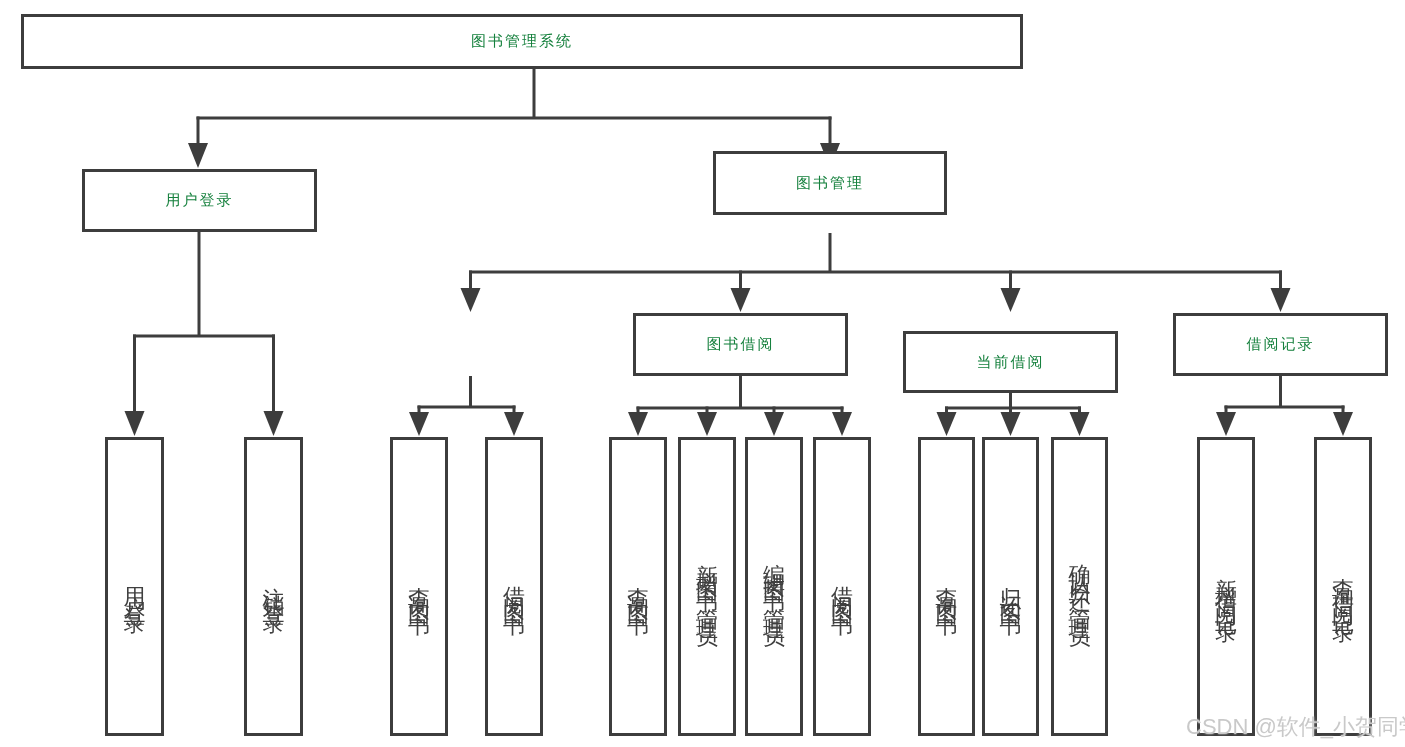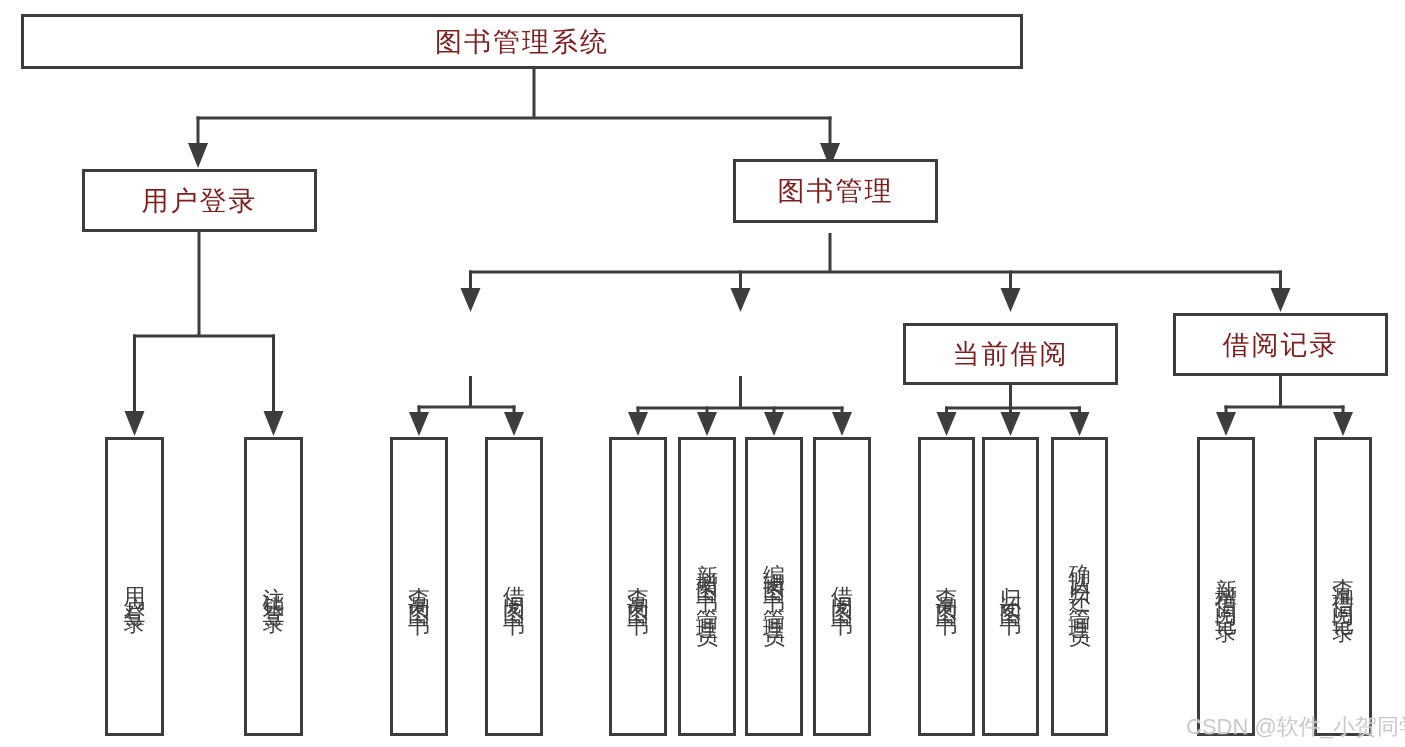--- a/index.html
+++ b/index.html
@@ -22,39 +22,39 @@
     position: absolute;
     box-sizing: border-box;
     border: 3px solid #3d3d3d;
     background: #ffffff;
     display: flex;
     align-items: center;
     justify-content: center;
     color: #3f3f3f;
   }
   .h-label {
-    font-size: 27px;
+    font-size: 15px;
     letter-spacing: 2px;
     white-space: nowrap;
-    color: #7f1d1d;
+    color: #15803d;
   }
   .v-label {
     writing-mode: vertical-rl;
     text-orientation: mixed;
     font-size: 22px;
     letter-spacing: 9px;
     line-height: 1;
     color: #3f3f3f;
   }
   .box-root   { left: 21px;   top: 14px;  width: 1002px; height: 55px; }
   .box-l2-a   { left: 82px;   top: 169px; width: 235px;  height: 63px; }
-  .box-l2-b   { left: 713px;  top: 159px; width: 205px;  height: 64px; margin-left: 20px; }
+  .box-l2-b   { left: 713px;  top: 151px; width: 234px;  height: 64px; }
   .box-l3-a   { left: 363px;  top: 313px; width: 215px;  height: 63px; }
   .box-l3-b   { left: 633px;  top: 313px; width: 215px;  height: 63px; }
-  .box-l3-c   { left: 903px;  top: 323px; width: 215px;  height: 62px; text-align: center; }
+  .box-l3-c   { left: 903px;  top: 331px; width: 215px;  height: 62px; text-align: center; }
   .box-l3-d   { left: 1173px; top: 313px; width: 215px;  height: 63px; }
   .leaf       { top: 437px; height: 299px; }
   .leaf-1  { left: 105px;  width: 59px; }
   .leaf-2  { left: 244px;  width: 59px; }
   .leaf-3  { left: 390px;  width: 58px; }
   .leaf-4  { left: 485px;  width: 58px; }
   .leaf-5  { left: 609px;  width: 58px; }
   .leaf-6  { left: 678px;  width: 58px; }
   .leaf-7  { left: 745px;  width: 58px; }
   .leaf-8  { left: 813px;  width: 58px; }
@@ -145,20 +145,23 @@
     <span class="h-label">图书管理系统</span>
   </div>
 
   <div class="box box-l2-a">
     <span class="h-label">用户登录</span>
   </div>
   <div class="box box-l2-b">
     <span class="h-label">图书管理</span>
   </div>
 
+  <div class="box box-l3-b">
+    <span class="h-label">图书借阅</span>
+  </div>
   <div class="box box-l3-c">
     <span class="h-label">当前借阅</span>
   </div>
   <div class="box box-l3-d">
     <span class="h-label">借阅记录</span>
   </div>
 
   <div class="box leaf leaf-1">
     <span class="v-label">用户登录</span>
   </div>

